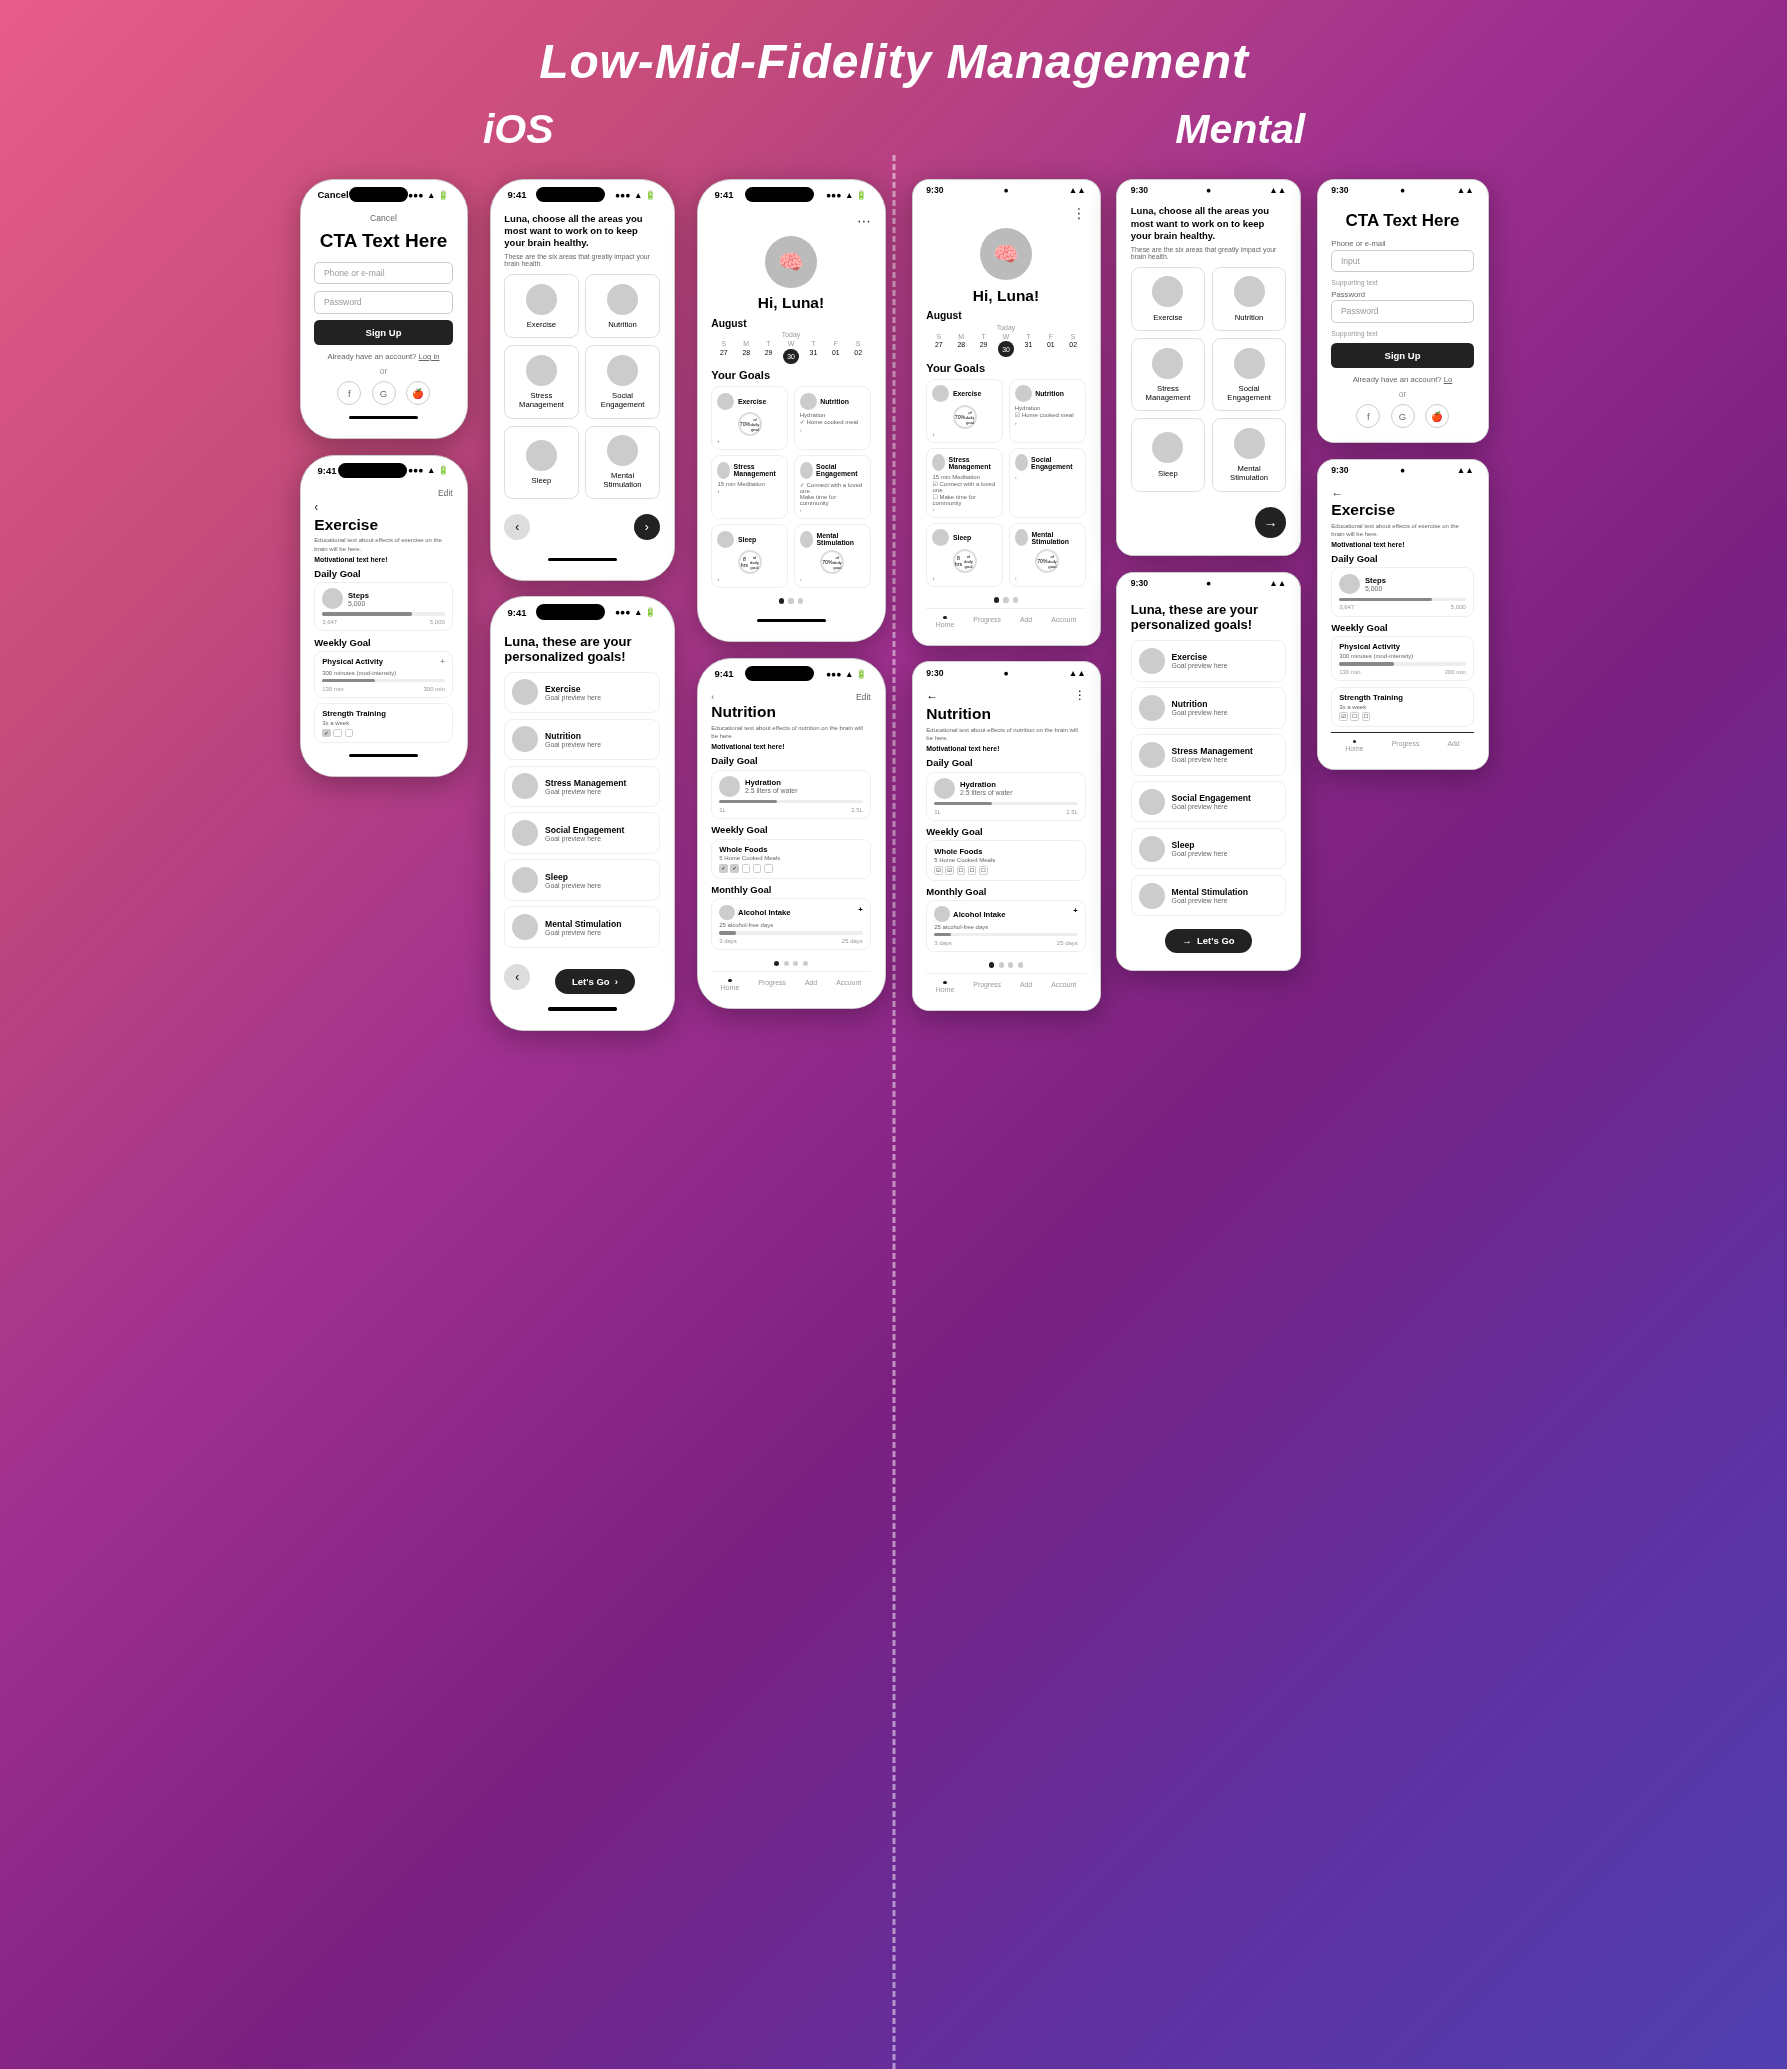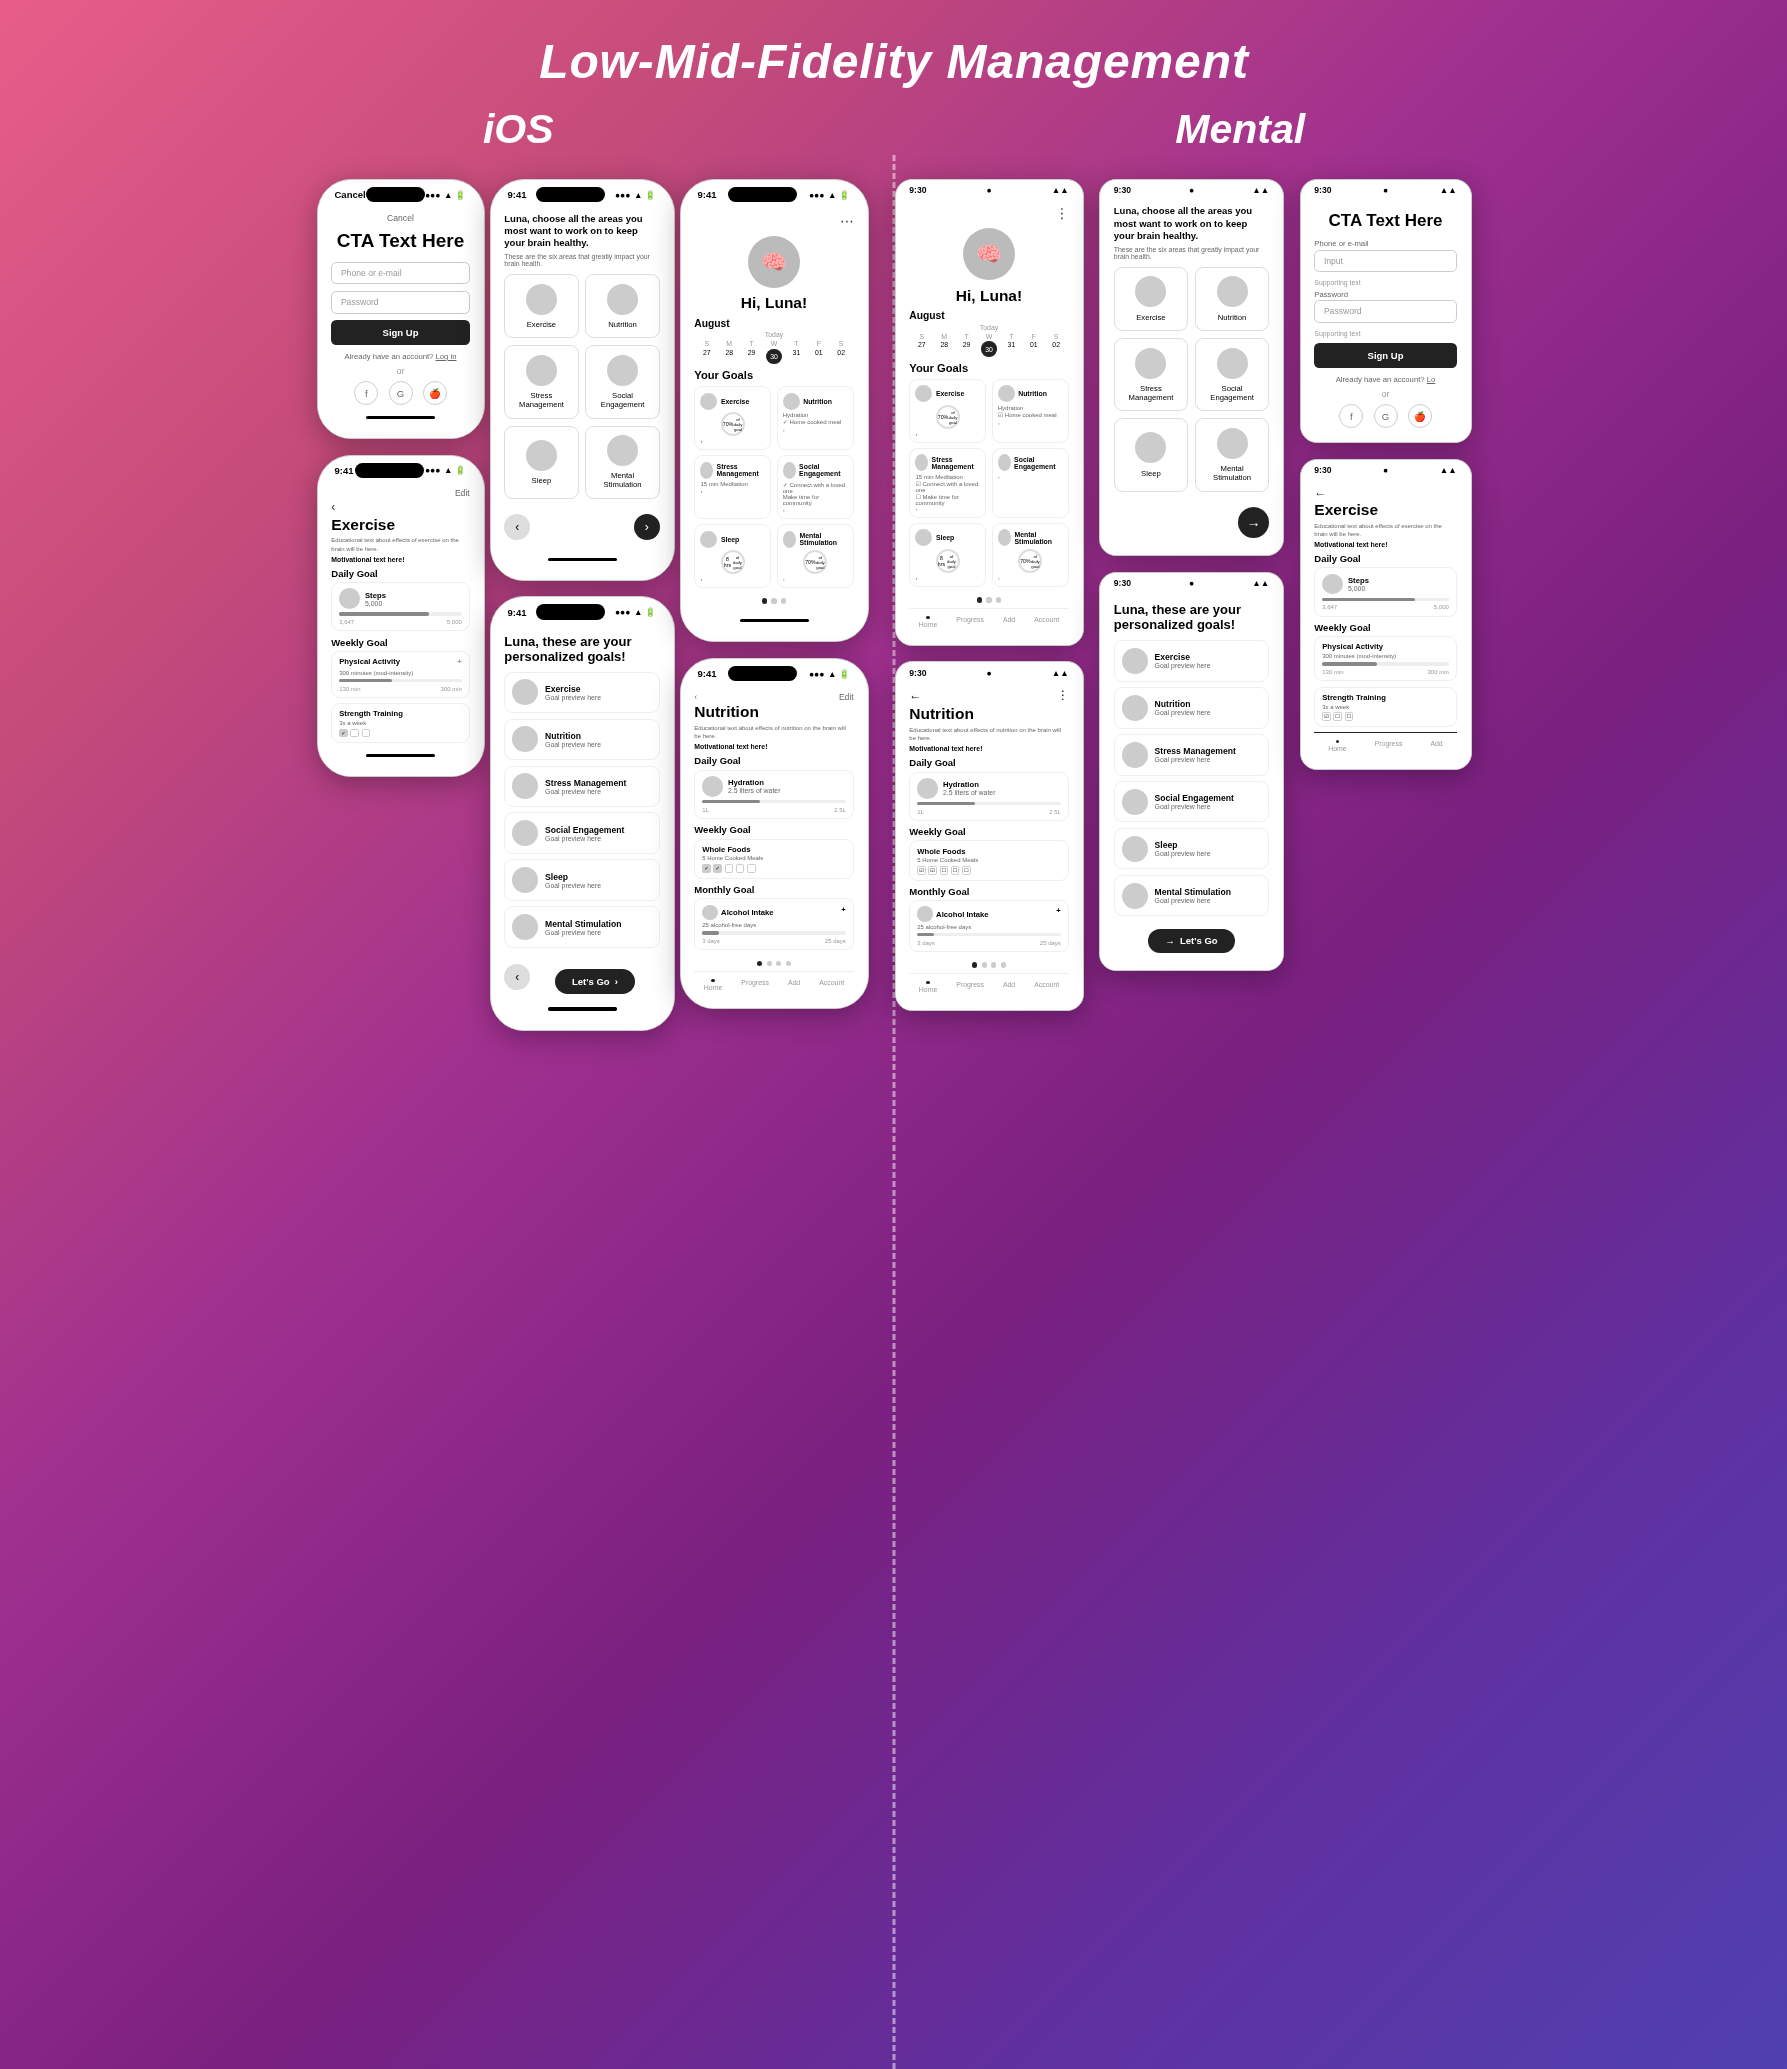--- a/index.html
+++ b/index.html
@@ -241,21 +241,21 @@
 
 <div class="platform-labels">
   <div class="platform-label">iOS</div>
   <div class="platform-label">Mental</div>
 </div>
 
 <div class="dashed-divider"></div>
 
 <div style="display:flex; justify-content:center; gap:26px; padding:0 26px 52px; align-items:flex-start;">
 
-  <div style="display:flex; gap:5px; align-items:flex-start;">
+  <div style="display:flex; gap:22px; align-items:flex-start;">
 
     <div style="display:flex; flex-direction:column; gap:15.5px; align-items:center;">
 
       <div class="phone phone-ios" style="width:168px;">
         <div class="status-bar-ios">
           <span style="font-size:9.5px;font-weight:700;">Cancel</span>
           <div class="notch"></div>
           <div class="status-icons">
             <span>●●●</span>
               <span>▲</span>

